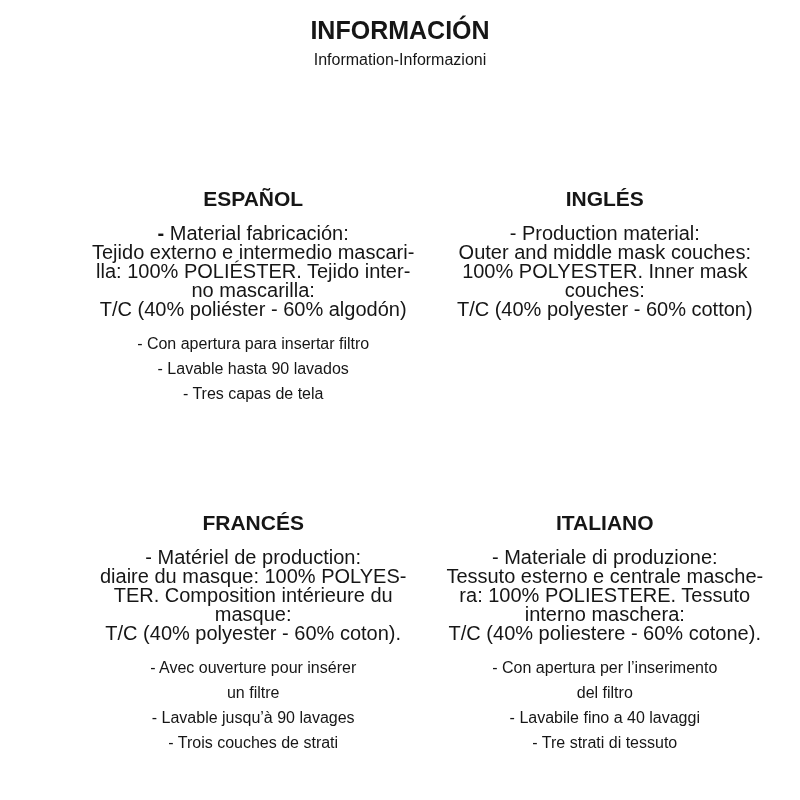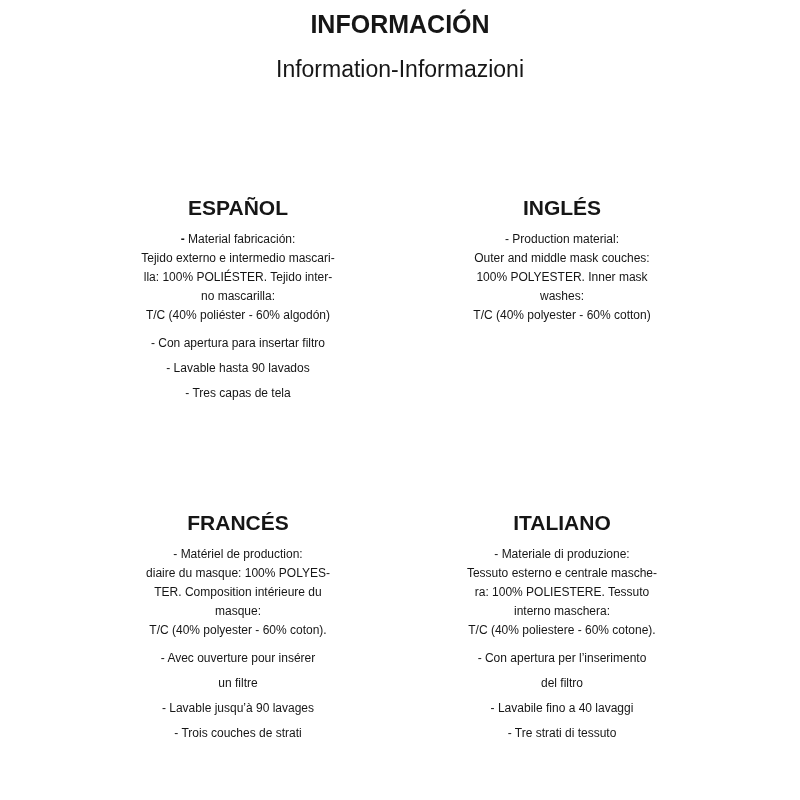--- a/index.html
+++ b/index.html
@@ -12,56 +12,56 @@
     width: 800px;
     height: 800px;
     overflow: hidden;
     background: #ffffff;
     color: #161616;
     font-family: "Liberation Sans", sans-serif;
     text-align: center;
     -webkit-font-smoothing: antialiased;
   }
   .header {
-    padding-top: 8px;
+    padding-top: 14px;
   }
   .title {
     margin: 0;
     font-size: 25px;
     font-weight: bold;
     line-height: 32px;
   }
   .subtitle {
-    margin: 15px;
-    font-size: 23px;
+    margin: 0;
+    font-size: 16px;
     font-weight: normal;
     line-height: 28px;
   }
   .sections {
     width: 640px;
     margin: 112px auto 0;
     display: grid;
     grid-template-columns: 1fr 1fr;
     column-gap: 8px;
     row-gap: 104px;
   }
   .lang-heading {
     margin: 0 0 9px 0;
     font-size: 21px;
     font-weight: bold;
     line-height: 26px;
   }
   .intro {
-    margin: 0;
-    font-size: 12px;
+    margin: 12px;
+    font-size: 20px;
     line-height: 19px;
   }
   .bullets {
     margin-top: 6px;
-    font-size: 12px;
+    font-size: 16px;
     line-height: 25px;
   }
   .line {
     display: block;
     white-space: nowrap;
   }
 </style>
 </head>
 <body>
 
@@ -89,21 +89,21 @@
           <span class="line">- Tres capas de tela</span>
         </div>
     </section>
 
     <section class="lang-section">
       <h3 class="lang-heading">INGLÉS</h3>
       <p class="intro">
           <span class="line">- Production material:</span>
           <span class="line">Outer and middle mask couches:</span>
           <span class="line">100% POLYESTER. Inner mask</span>
-          <span class="line">washes:</span>
+          <span class="line">couches:</span>
           <span class="line">T/C (40% polyester - 60% cotton)</span>
         </p>
     </section>
 
     <section class="lang-section">
       <h3 class="lang-heading">FRANCÉS</h3>
       <p class="intro">
           <span class="line">- Matériel de production:</span>
           <span class="line">diaire du masque: 100% POLYES-</span>
           <span class="line">TER. Composition intérieure du</span>

